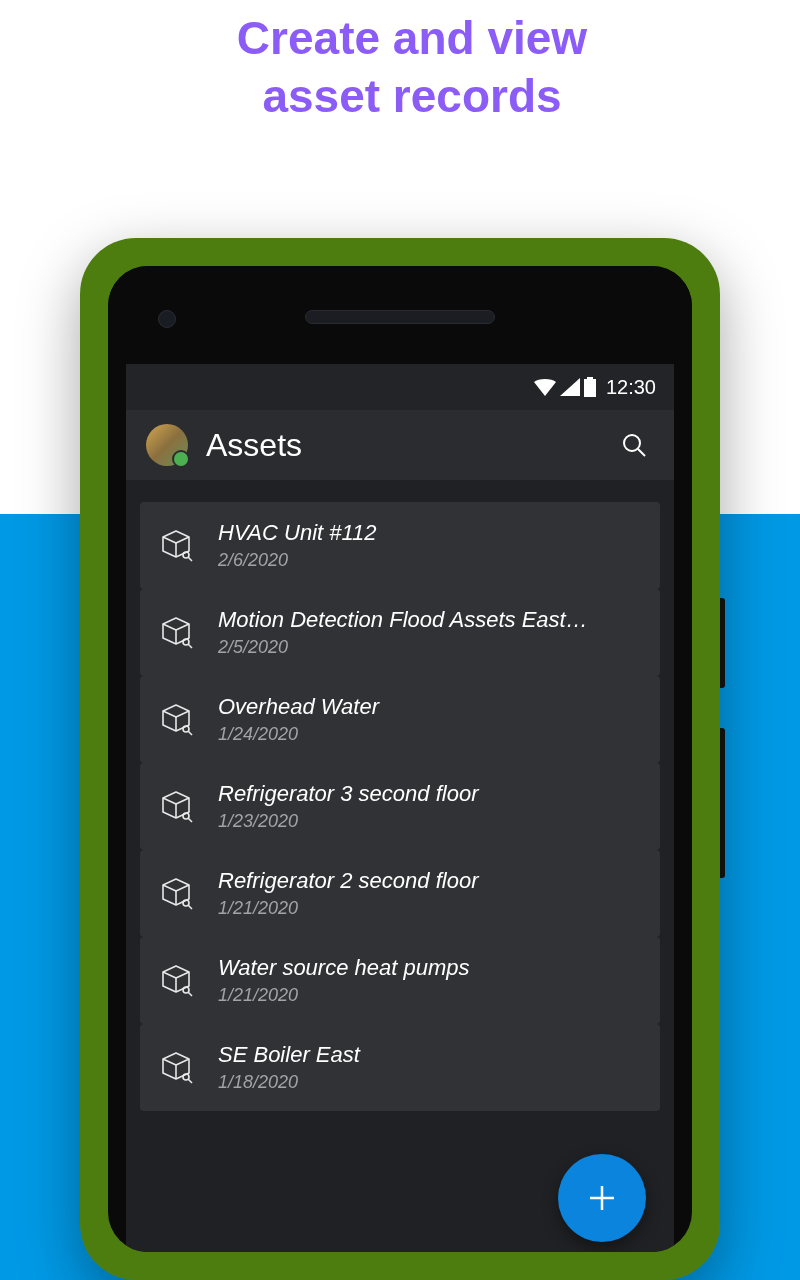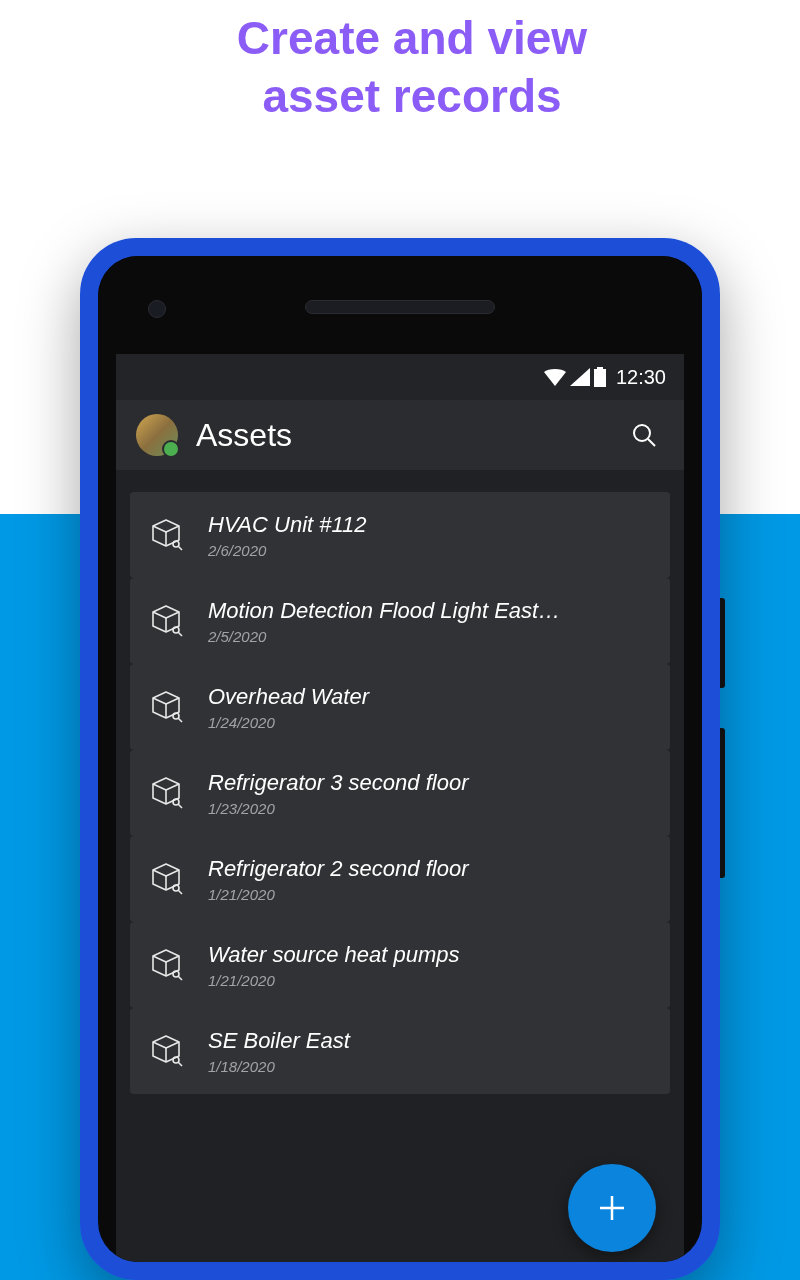--- a/index.html
+++ b/index.html
@@ -38,23 +38,23 @@
     height: 1042px;
     border-radius: 56px;
     box-shadow: 0 20px 60px rgba(0,0,0,0.35);
   }
   .phone {
     position: absolute;
     top: 238px;
     left: 80px;
     width: 640px;
     height: 1042px;
-    background: #1d4ed8;
+    background: #4d7c0f;
     border-radius: 56px;
-    padding: 18px;
+    padding: 28px;
   }
   .phone-buttons-right {
     position: absolute;
     right: -5px;
     top: 360px;
     width: 5px;
     height: 90px;
     background: #111;
     border-radius: 0 3px 3px 0;
   }
@@ -196,21 +196,21 @@
     color: #fff;
     font-size: 22px;
     font-weight: 400;
     white-space: nowrap;
     overflow: hidden;
     text-overflow: ellipsis;
     margin-bottom: 4px;
   }
   .card-date {
     color: #a3a3a6;
-    font-size: 15px;
+    font-size: 18px;
   }
   .fab {
     position: absolute;
     right: 28px;
     bottom: 10px;
     width: 88px;
     height: 88px;
     background: #0b84de;
     border-radius: 50%;
     display: flex;
@@ -294,21 +294,21 @@
                 <g stroke="#e8e8e8" stroke-width="1.6" fill="none" stroke-linejoin="round">
                   <path d="M17 3 L30 9 L30 23 L17 29 L4 23 L4 9 Z"></path>
                   <path d="M4 9 L17 15 L30 9"></path>
                   <path d="M17 15 L17 29"></path>
                   <circle cx="27" cy="27" r="3"></circle>
                   <path d="M29 29 L33 33"></path>
                 </g>
               </svg>
           </div>
           <div class="card-body">
-            <div class="card-title">Motion Detection Flood Light East…</div>
+            <div class="card-title">Motion Detection Flood Assets East…</div>
             <div class="card-date">2/5/2020</div>
           </div>
         </div>
 
         <div class="card">
           <div class="card-icon">
             <svg width="36" height="36" viewBox="0 0 36 36">
                 <g stroke="#e8e8e8" stroke-width="1.6" fill="none" stroke-linejoin="round">
                   <path d="M17 3 L30 9 L30 23 L17 29 L4 23 L4 9 Z"></path>
                   <path d="M4 9 L17 15 L30 9"></path>

